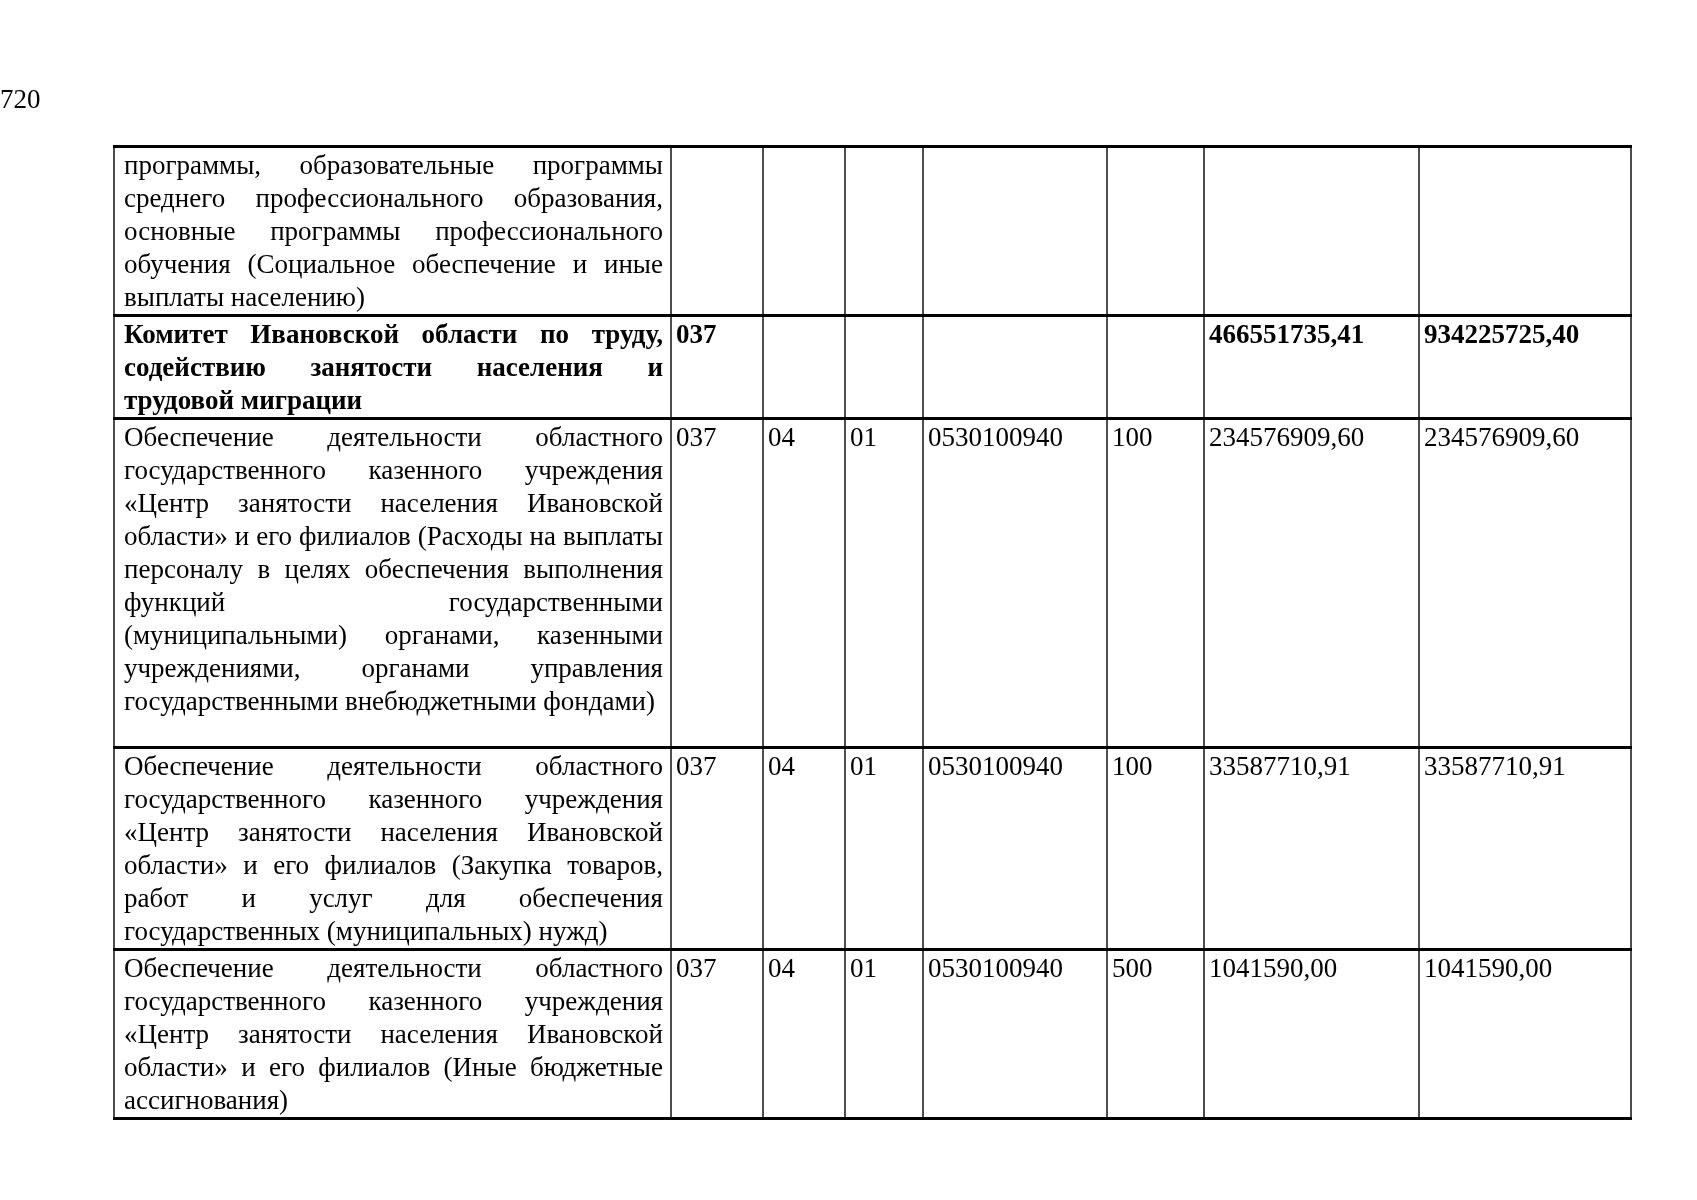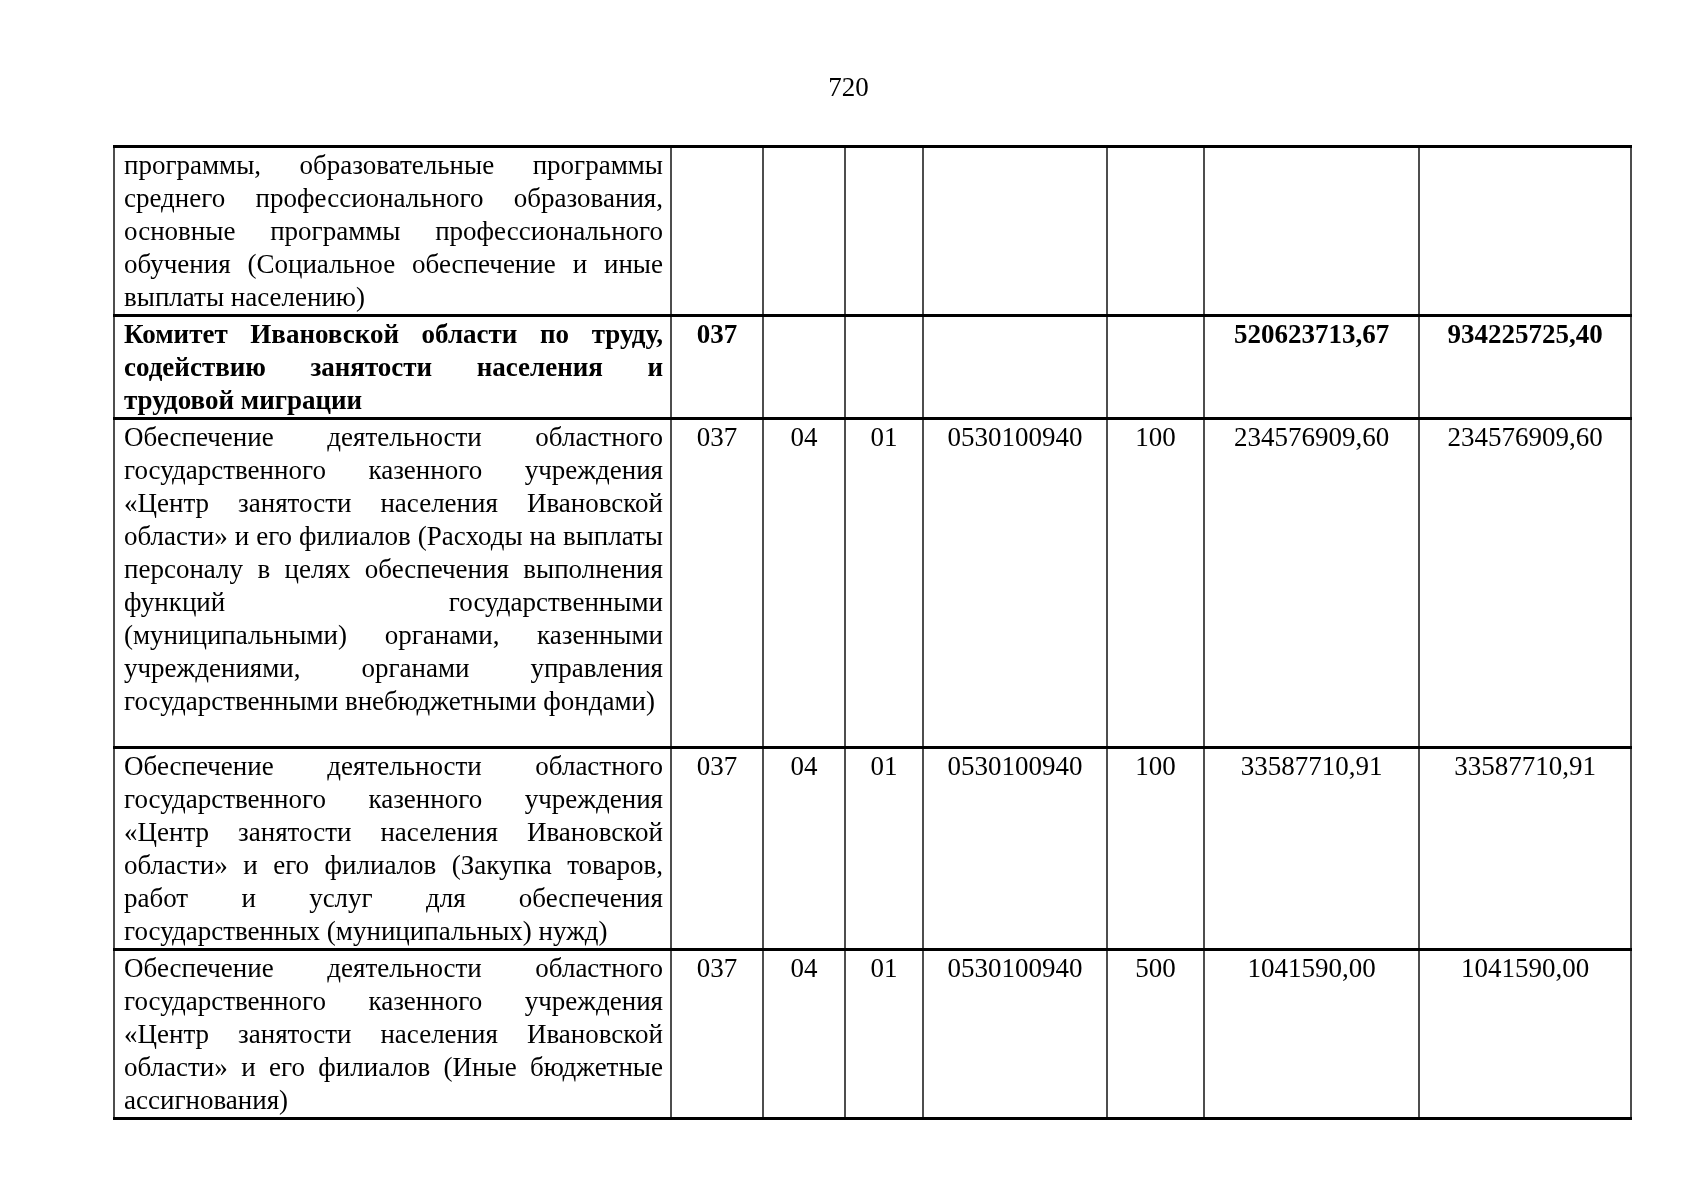--- a/index.html
+++ b/index.html
@@ -7,24 +7,23 @@
   body {
     width: 1697px;
     height: 1200px;
     position: relative;
     font-family: "Liberation Serif", "DejaVu Serif", serif;
     color: #000000;
     overflow: hidden;
   }
   .page-number {
     position: absolute;
-    top: 72px;
+    top: 84px;
     left: 0;
     width: 100%;
-    text-align: center;
     font-size: 27px;
     line-height: 30px;
   }
   table.budget {
     position: absolute;
     left: 113px;
     top: 145px;
     width: 1517px;
     border-collapse: collapse;
     table-layout: fixed;
@@ -39,21 +38,21 @@
     border-left: 2px solid #4d4d4d;
     border-right: 2px solid #4d4d4d;
     padding: 1px 4px 0 4px;
     overflow: hidden;
   }
   table.budget td.desc {
     text-align: justify;
     text-align-last: left;
     padding: 1px 7px 0 9px;
   }
-  table.budget td.num { text-align: center; }
+  table.budget td.num { }
   table.budget tr.bold td { font-weight: bold; }
 </style>
 </head>
 <body>
 
 <div class="page-number">720</div>
 
 <table class="budget">
   <colgroup>
     <col style="width:557px">
@@ -76,21 +75,21 @@
       <td class="num"></td>
       <td class="num"></td>
     </tr>
     <tr class="bold" style="height:94px">
       <td class="desc">Комитет Ивановской области по труду, содействию занятости населения и трудовой миграции</td>
       <td class="num">037</td>
       <td class="num"></td>
       <td class="num"></td>
       <td class="num"></td>
       <td class="num"></td>
-      <td class="num">520623713,67</td>
+      <td class="num">466551735,41</td>
       <td class="num">934225725,40</td>
     </tr>
     <tr style="height:329px">
       <td class="desc">Обеспечение деятельности областного государственного казенного учреждения «Центр занятости населения Ивановской области» и его филиалов (Расходы на выплаты персоналу в целях обеспечения выполнения функций государственными (муниципальными) органами, казенными учреждениями, органами управления государственными внебюджетными фондами)</td>
       <td class="num">037</td>
       <td class="num">04</td>
       <td class="num">01</td>
       <td class="num">0530100940</td>
       <td class="num">100</td>
       <td class="num">234576909,60</td>

